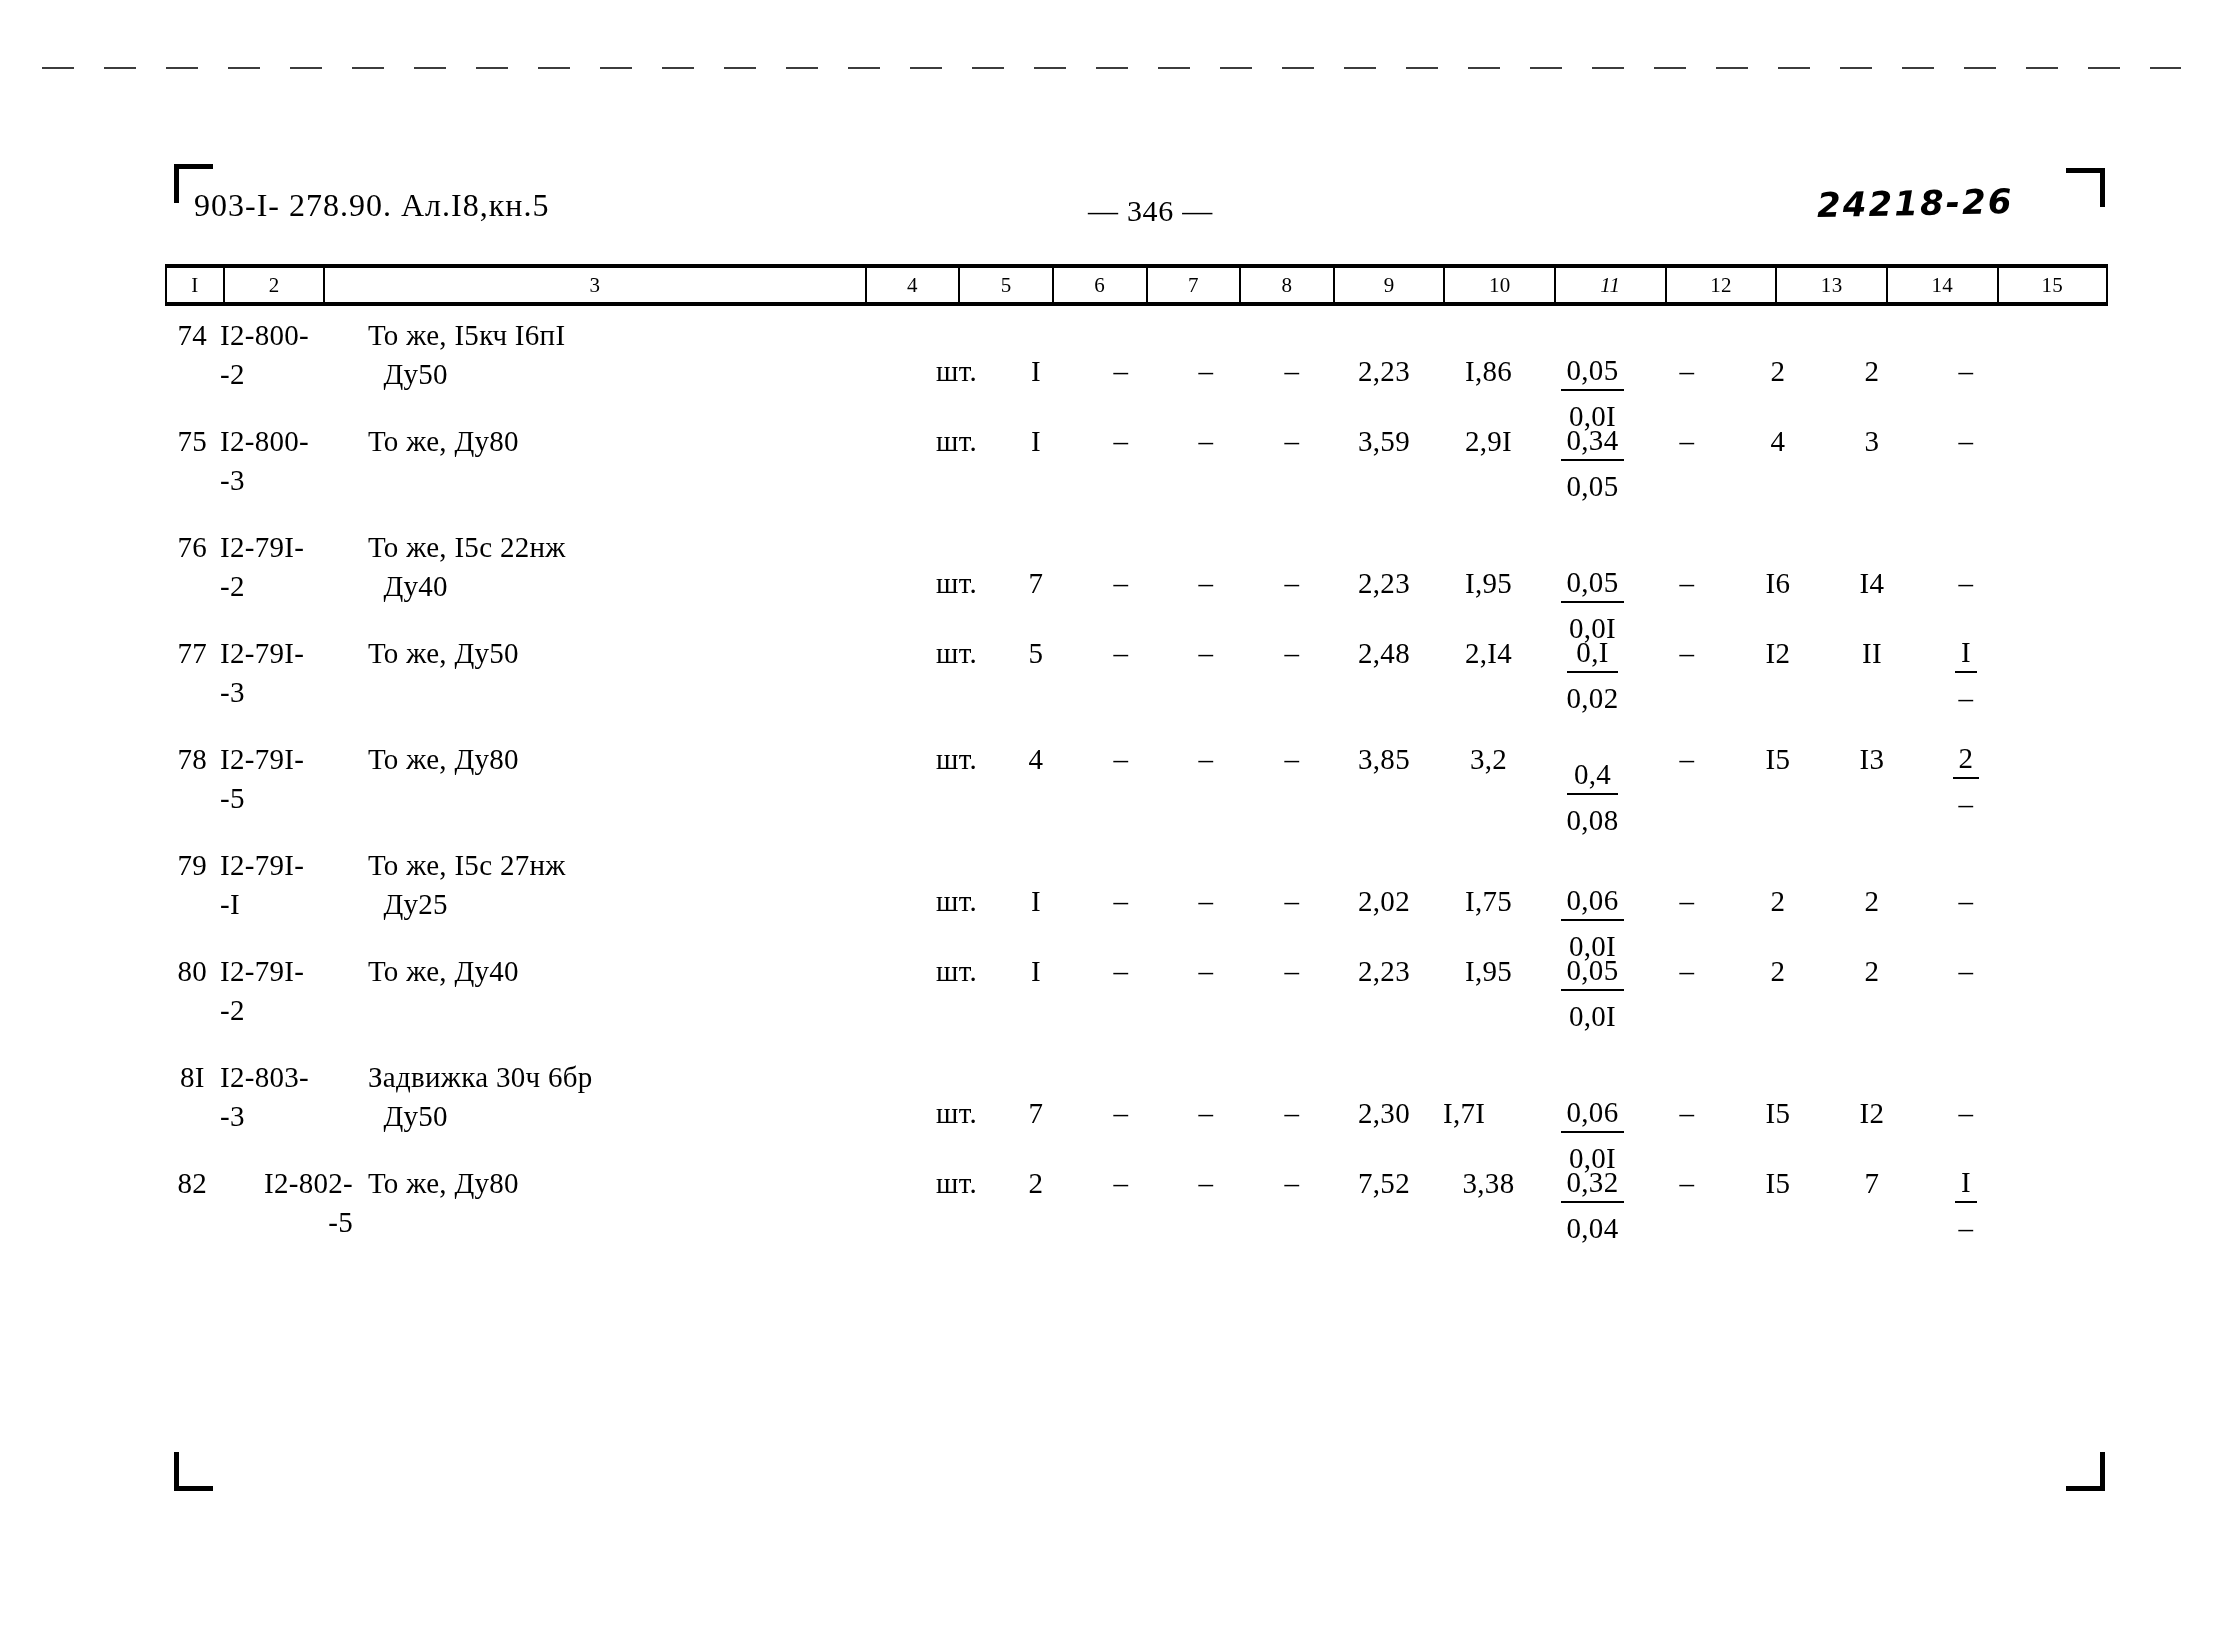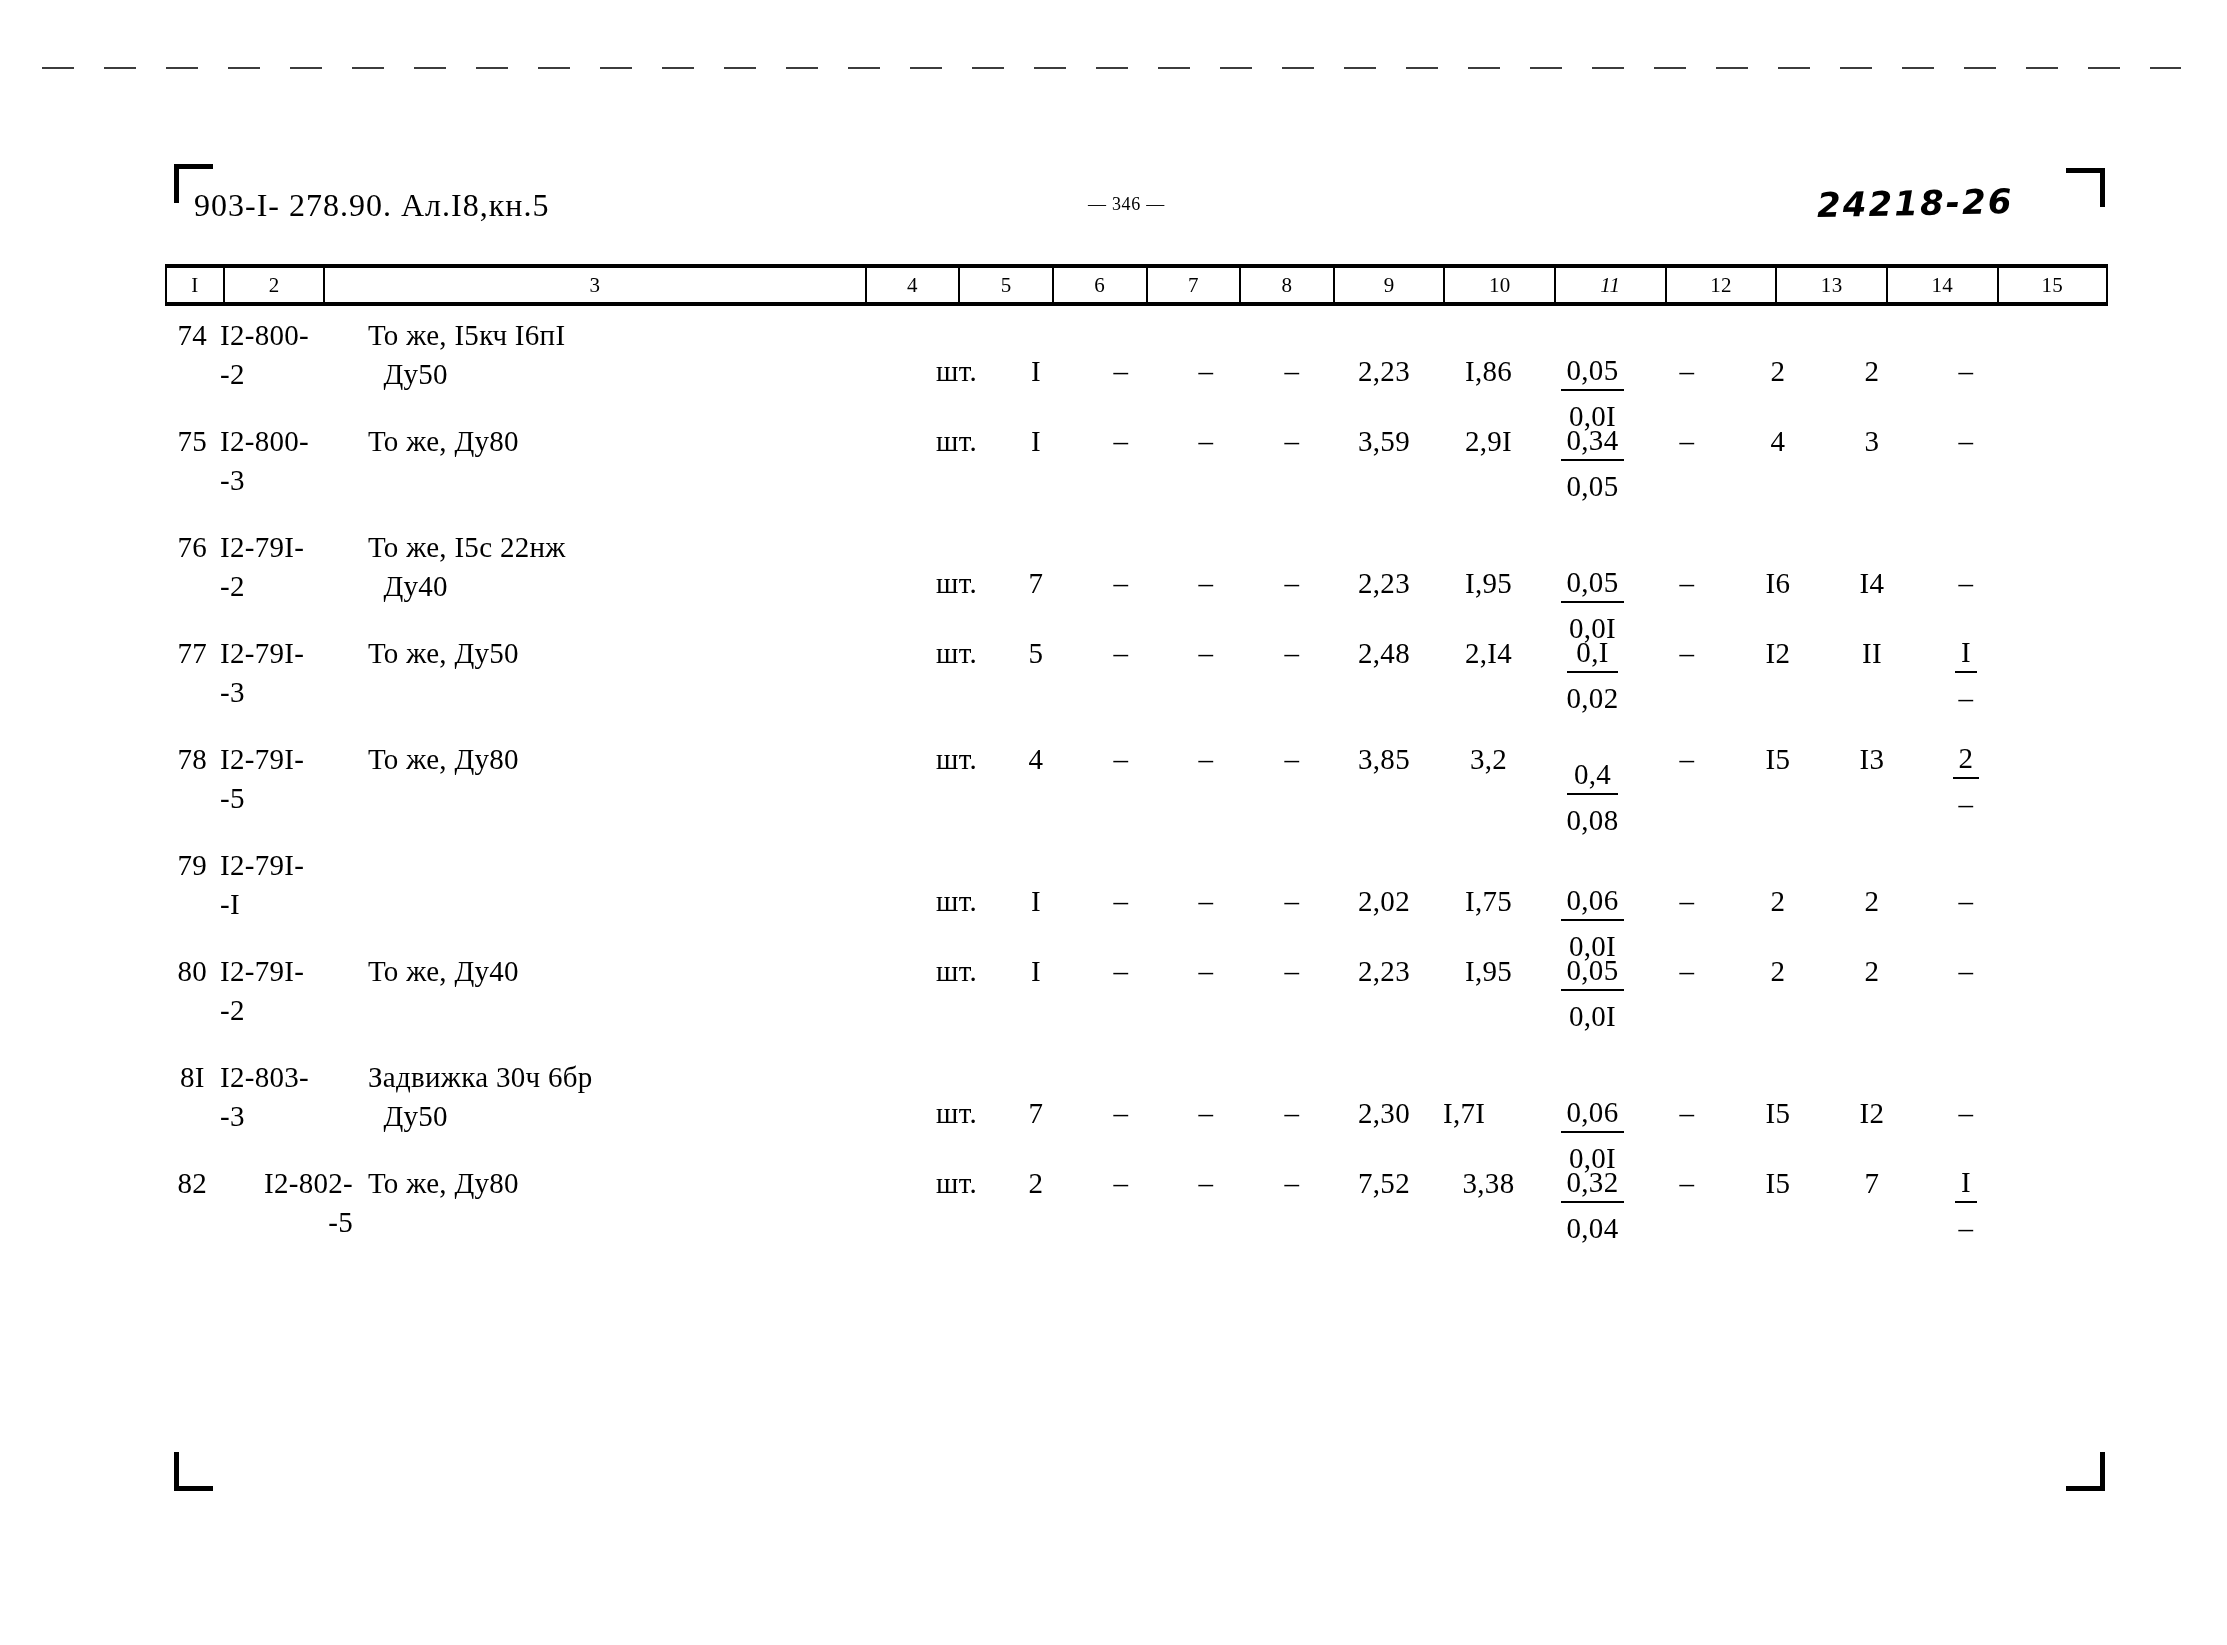--- a/index.html
+++ b/index.html
@@ -79,21 +79,21 @@
     left: 194px;
     top: 0;
     font-size: 32px;
     letter-spacing: 1px;
     white-space: nowrap;
   }
   #page-number {
     position: absolute;
     left: 1088px;
     top: 7px;
-    font-size: 18px;
+    font-size: 30px;
     letter-spacing: 0.7px;
     white-space: nowrap;
   }
   #archive-code {
     position: absolute;
     left: 1817px;
     top: -4.2px;
     font-size: 34px;
     font-style: italic;
     font-family: "DejaVu Sans", sans-serif;
@@ -287,20 +287,21 @@
         <div class="cell" style="left: 1278px; width: 91px; text-align: center; top: 0px;">3,2</div>
         <div class="cell" style="left: 1375px; width: 105px; text-align: center; top: 16px;"><span class="frac narrow"><span class="num">0,4</span><span class="den">0,08</span></span></div>
         <div class="cell" style="left: 1487px; width: 70px; text-align: center; top: 0px;">–</div>
         <div class="cell" style="left: 1571px; width: 84px; text-align: center; top: 0px;">I5</div>
         <div class="cell" style="left: 1665px; width: 84px; text-align: center; top: 0px;">I3</div>
         <div class="cell" style="left: 1759px; width: 84px; text-align: center; top: 0px;"><span class="frac narrow"><span class="num">2</span><span class="den">–</span></span></div>
       </div>
       <div class="data-row">
         <div class="cell" style="left: 2.8px; width: 49px; text-align: center;">79</div>
         <div class="cell" style="left: 55px; width: 140px; text-align: left;"><span class="ln2">I2-79I-</span><span class="ln2">-I</span></div>
+        <div class="cell" style="left: 203px; width: 419px; text-align: left;"><span class="ln2">То же, I5с 27нж</span><span class="ln2" style="padding-left:15.4px">Ду25</span></div>
         <div class="cell" style="left: 753px; width: 77px; text-align: center; top: 36px;">шт.</div>
         <div class="cell" style="left: 836px; width: 70px; text-align: center; top: 36px;">I</div>
         <div class="cell" style="left: 921px; width: 70px; text-align: center; top: 36px;">–</div>
         <div class="cell" style="left: 1006px; width: 70px; text-align: center; top: 36px;">–</div>
         <div class="cell" style="left: 1092px; width: 70px; text-align: center; top: 36px;">–</div>
         <div class="cell" style="left: 1170px; width: 98px; text-align: center; top: 36px;">2,02</div>
         <div class="cell" style="left: 1278px; width: 91px; text-align: center; top: 36px;">I,75</div>
         <div class="cell" style="left: 1375px; width: 105px; text-align: center; top: 36px;"><span class="frac narrow"><span class="num">0,06</span><span class="den">0,0I</span></span></div>
         <div class="cell" style="left: 1487px; width: 70px; text-align: center; top: 36px;">–</div>
         <div class="cell" style="left: 1571px; width: 84px; text-align: center; top: 36px;">2</div>

